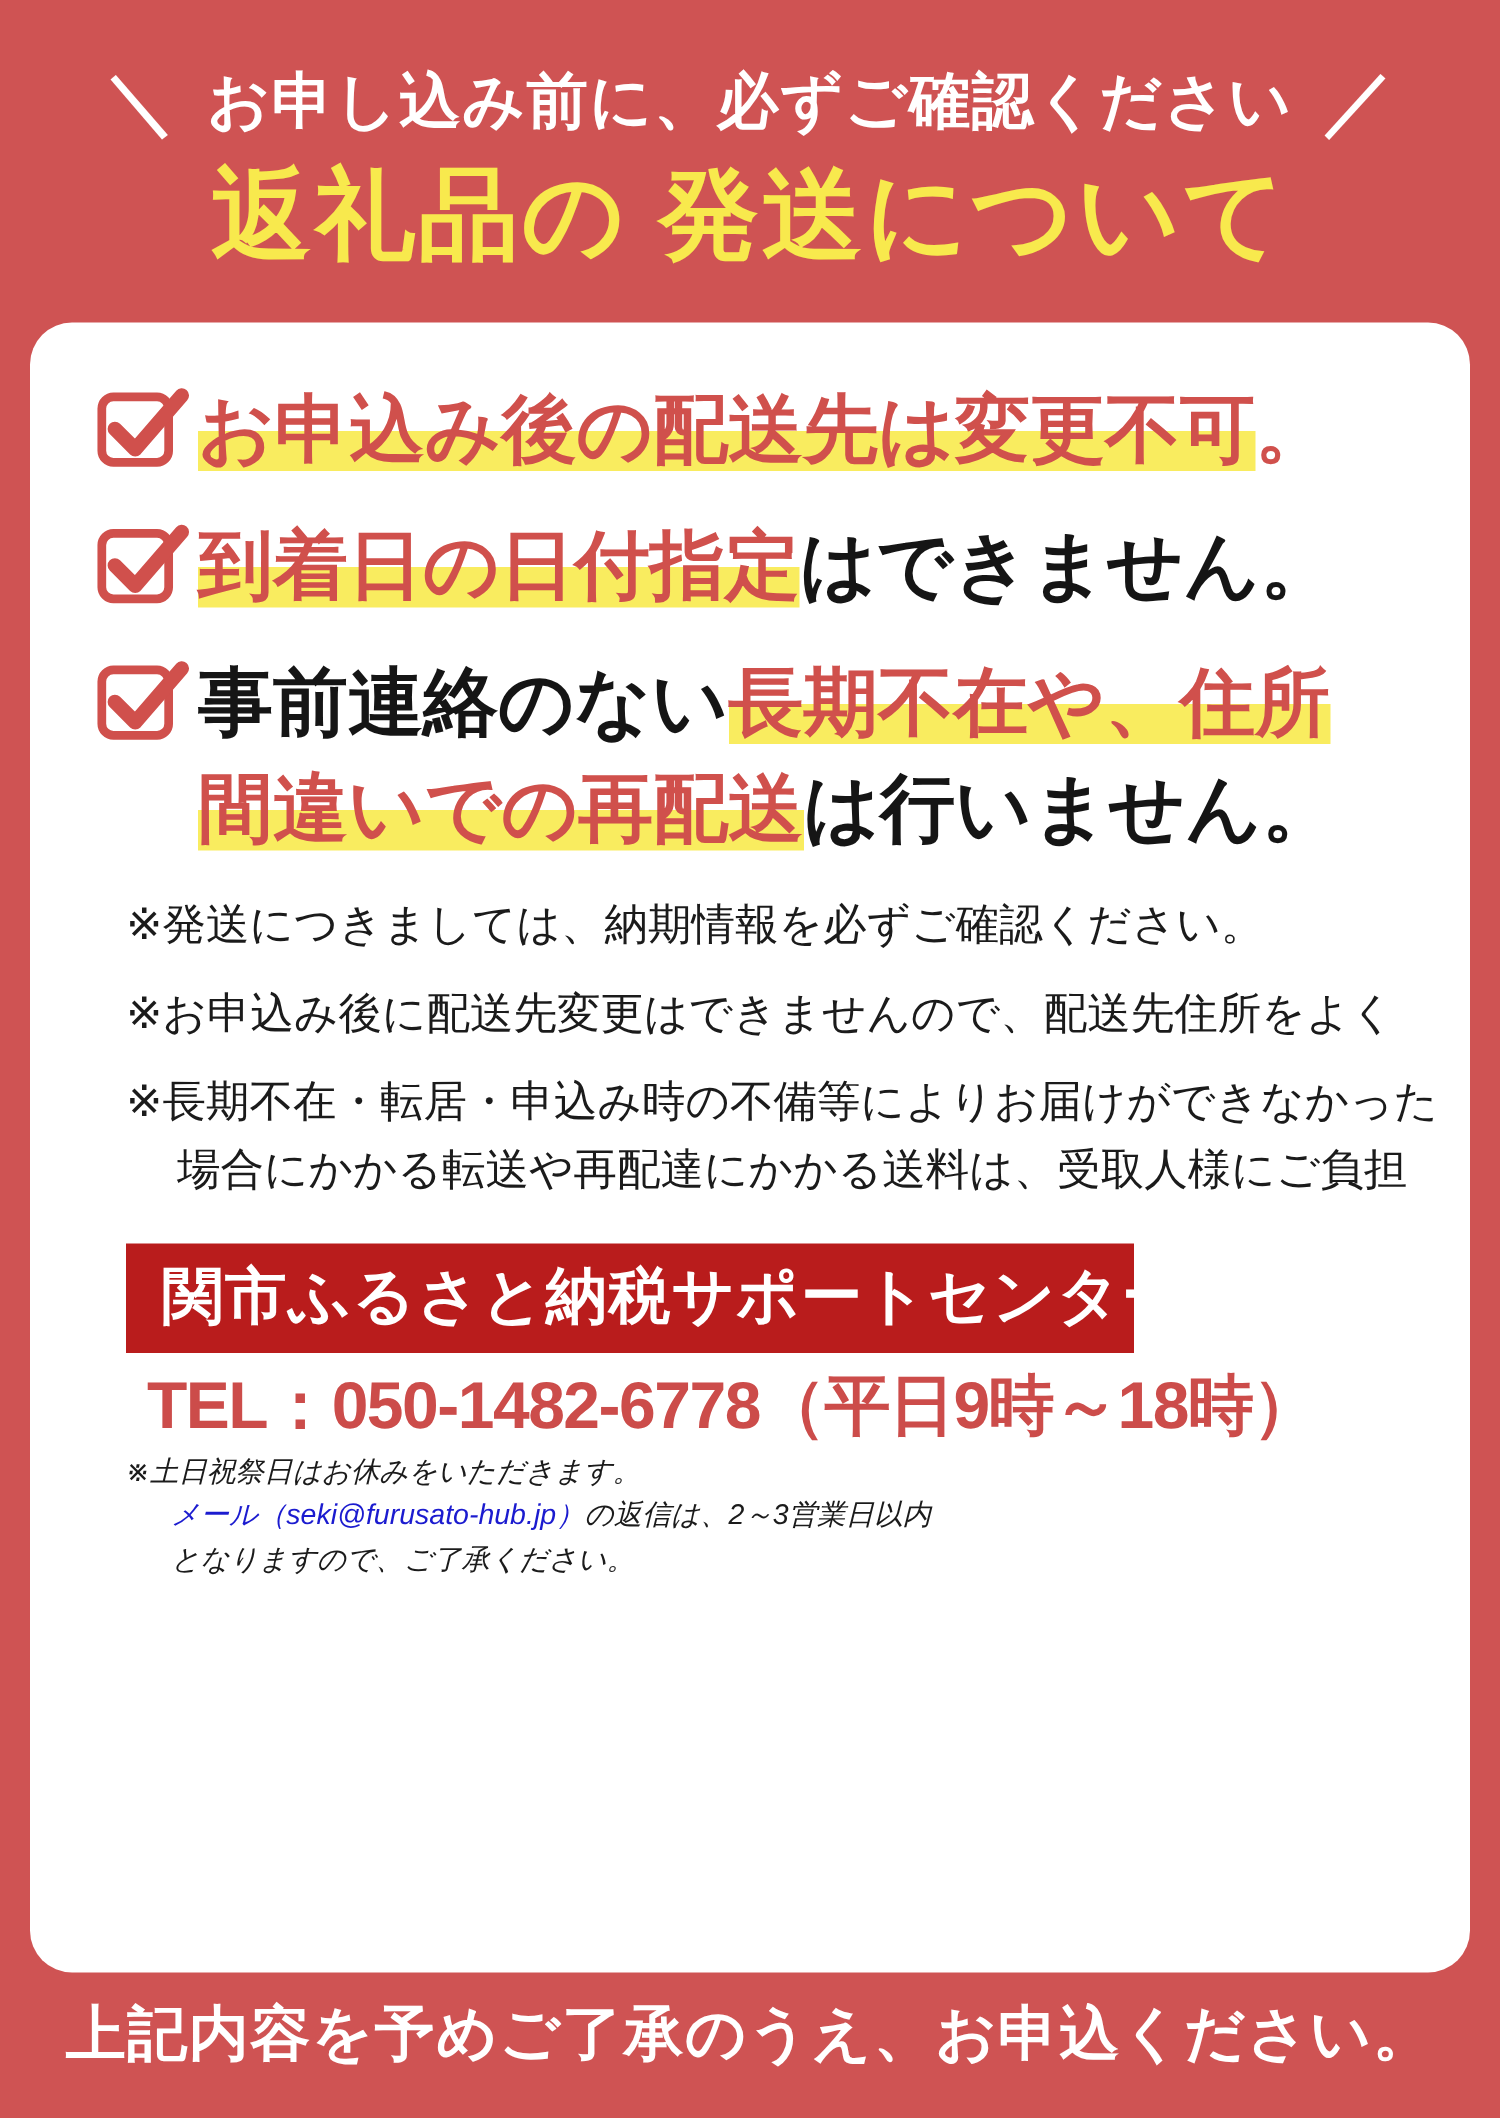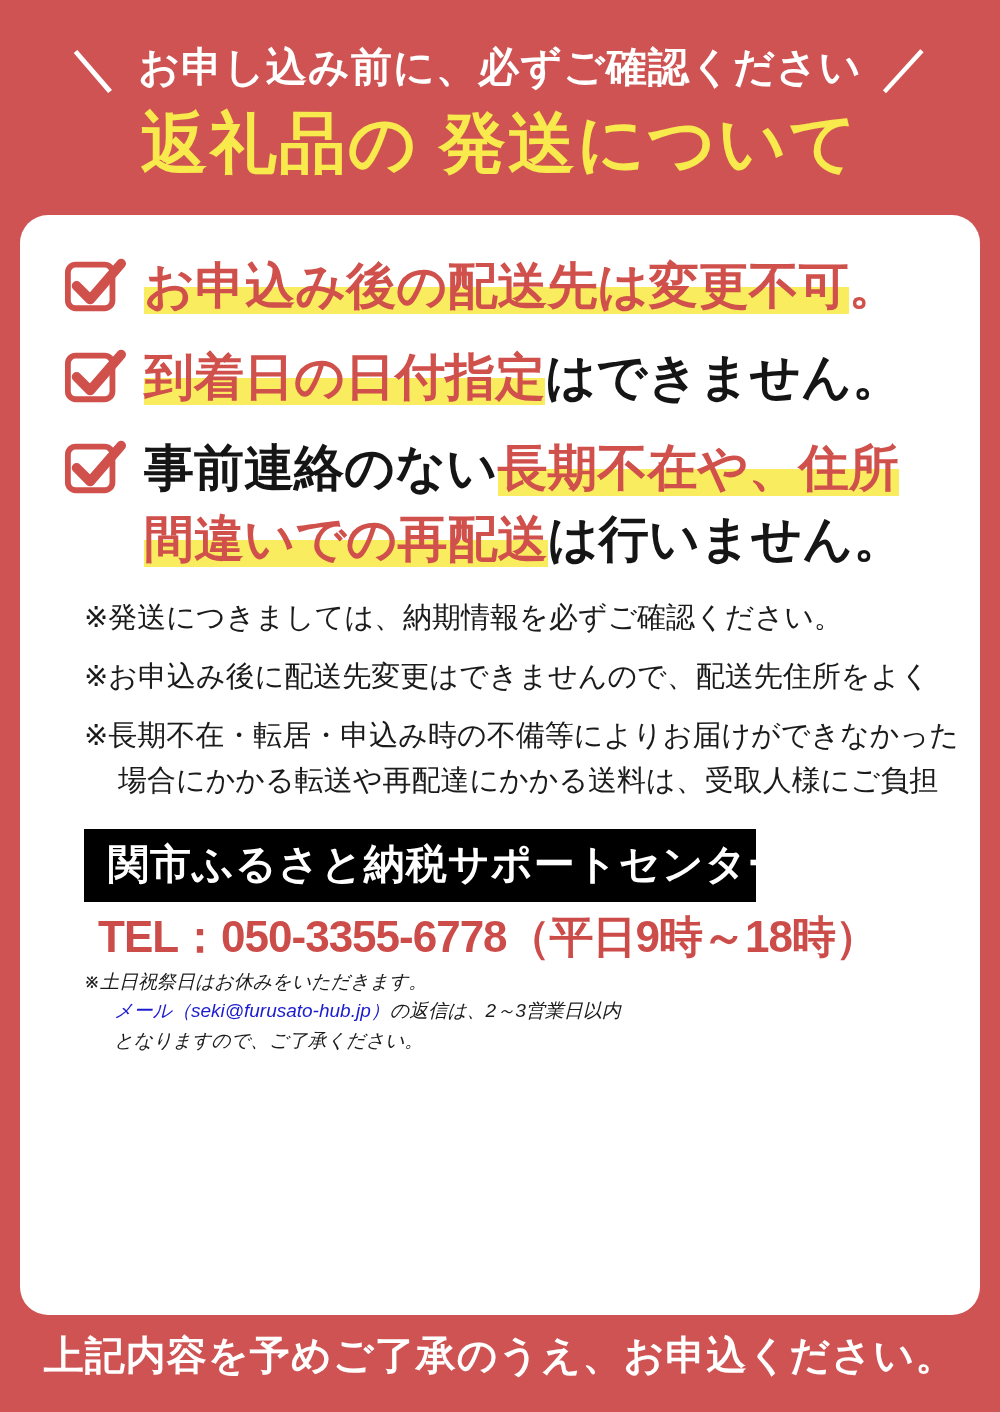--- a/index.html
+++ b/index.html
@@ -31,21 +31,21 @@
     white-space:nowrap;
   }
   
   .card{
     position:absolute;left:20px;top:215px;width:960px;height:1100px;
     background:#ffffff;border-radius:28px;
     box-sizing:border-box;padding:36px 20px 0 44px;
   }
   
   .check-item{
-    display:flex;align-items:flex-start;gap:18px;
+    display:flex;align-items:flex-start;gap:6px;
     margin-bottom:20px;
   }
   .cbx{flex:none;width:62px;height:58px;margin-top:4px;}
   .item-text{
     font-size:50px;font-weight:bold;line-height:1.42;
     color:#151515;letter-spacing:0;
   }
   .red{color:#d0504c;}
   .hl{
     background-image:linear-gradient(to bottom, rgba(0,0,0,0) 52%, #f9ec5f 52%);
@@ -58,21 +58,21 @@
   .note{margin-bottom:14px;}
   .note-line{white-space:nowrap;}
   .cont{padding-left:34px;}
   .rlink{
     color:#c65553;text-decoration:underline;text-underline-offset:5px;
     cursor:pointer;
   }
   
   .banner{
     margin-top:26px;margin-left:20px;width:672px;
-    box-sizing:border-box;background:#000000;color:#ffffff;
+    box-sizing:border-box;background:#b91c1c;color:#ffffff;
     font-size:41px;font-weight:bold;letter-spacing:1px;
     padding:8px 0 10px 24px;white-space:nowrap;
   }
   .tel{
     margin-top:6px;margin-left:34px;
     color:#cc4c4a;font-size:44px;font-weight:bold;letter-spacing:-1px;
     white-space:nowrap;
   }
   .sub-notes{
     padding-left:20px;
@@ -149,21 +149,21 @@
 
       <div class="note">
         <div class="note-line">※長期不在・転居・申込み時の不備等によりお届けができなかった</div>
         <div class="note-line cont">場合にかかる転送や再配達にかかる送料は、受取人様にご負担</div>
       </div>
 
 
     </div>
 
     <div class="banner">関市ふるさと納税サポートセンター</div>
-    <div class="tel">TEL：050-3355-6778（平日9時～18時）</div>
+    <div class="tel">TEL：050-1482-6778（平日9時～18時）</div>
 
     <div class="sub-notes">
       <div class="note-line">※土日祝祭日はお休みをいただきます。</div>
       <div class="note-line mail-indent">
         <span class="blue">メール（seki@furusato-hub.jp）</span><span>の返信は、2～3営業日以内</span>
       </div>
       <div class="note-line mail-indent">となりますので、ご了承ください。</div>
     </div>
 
   </div>

